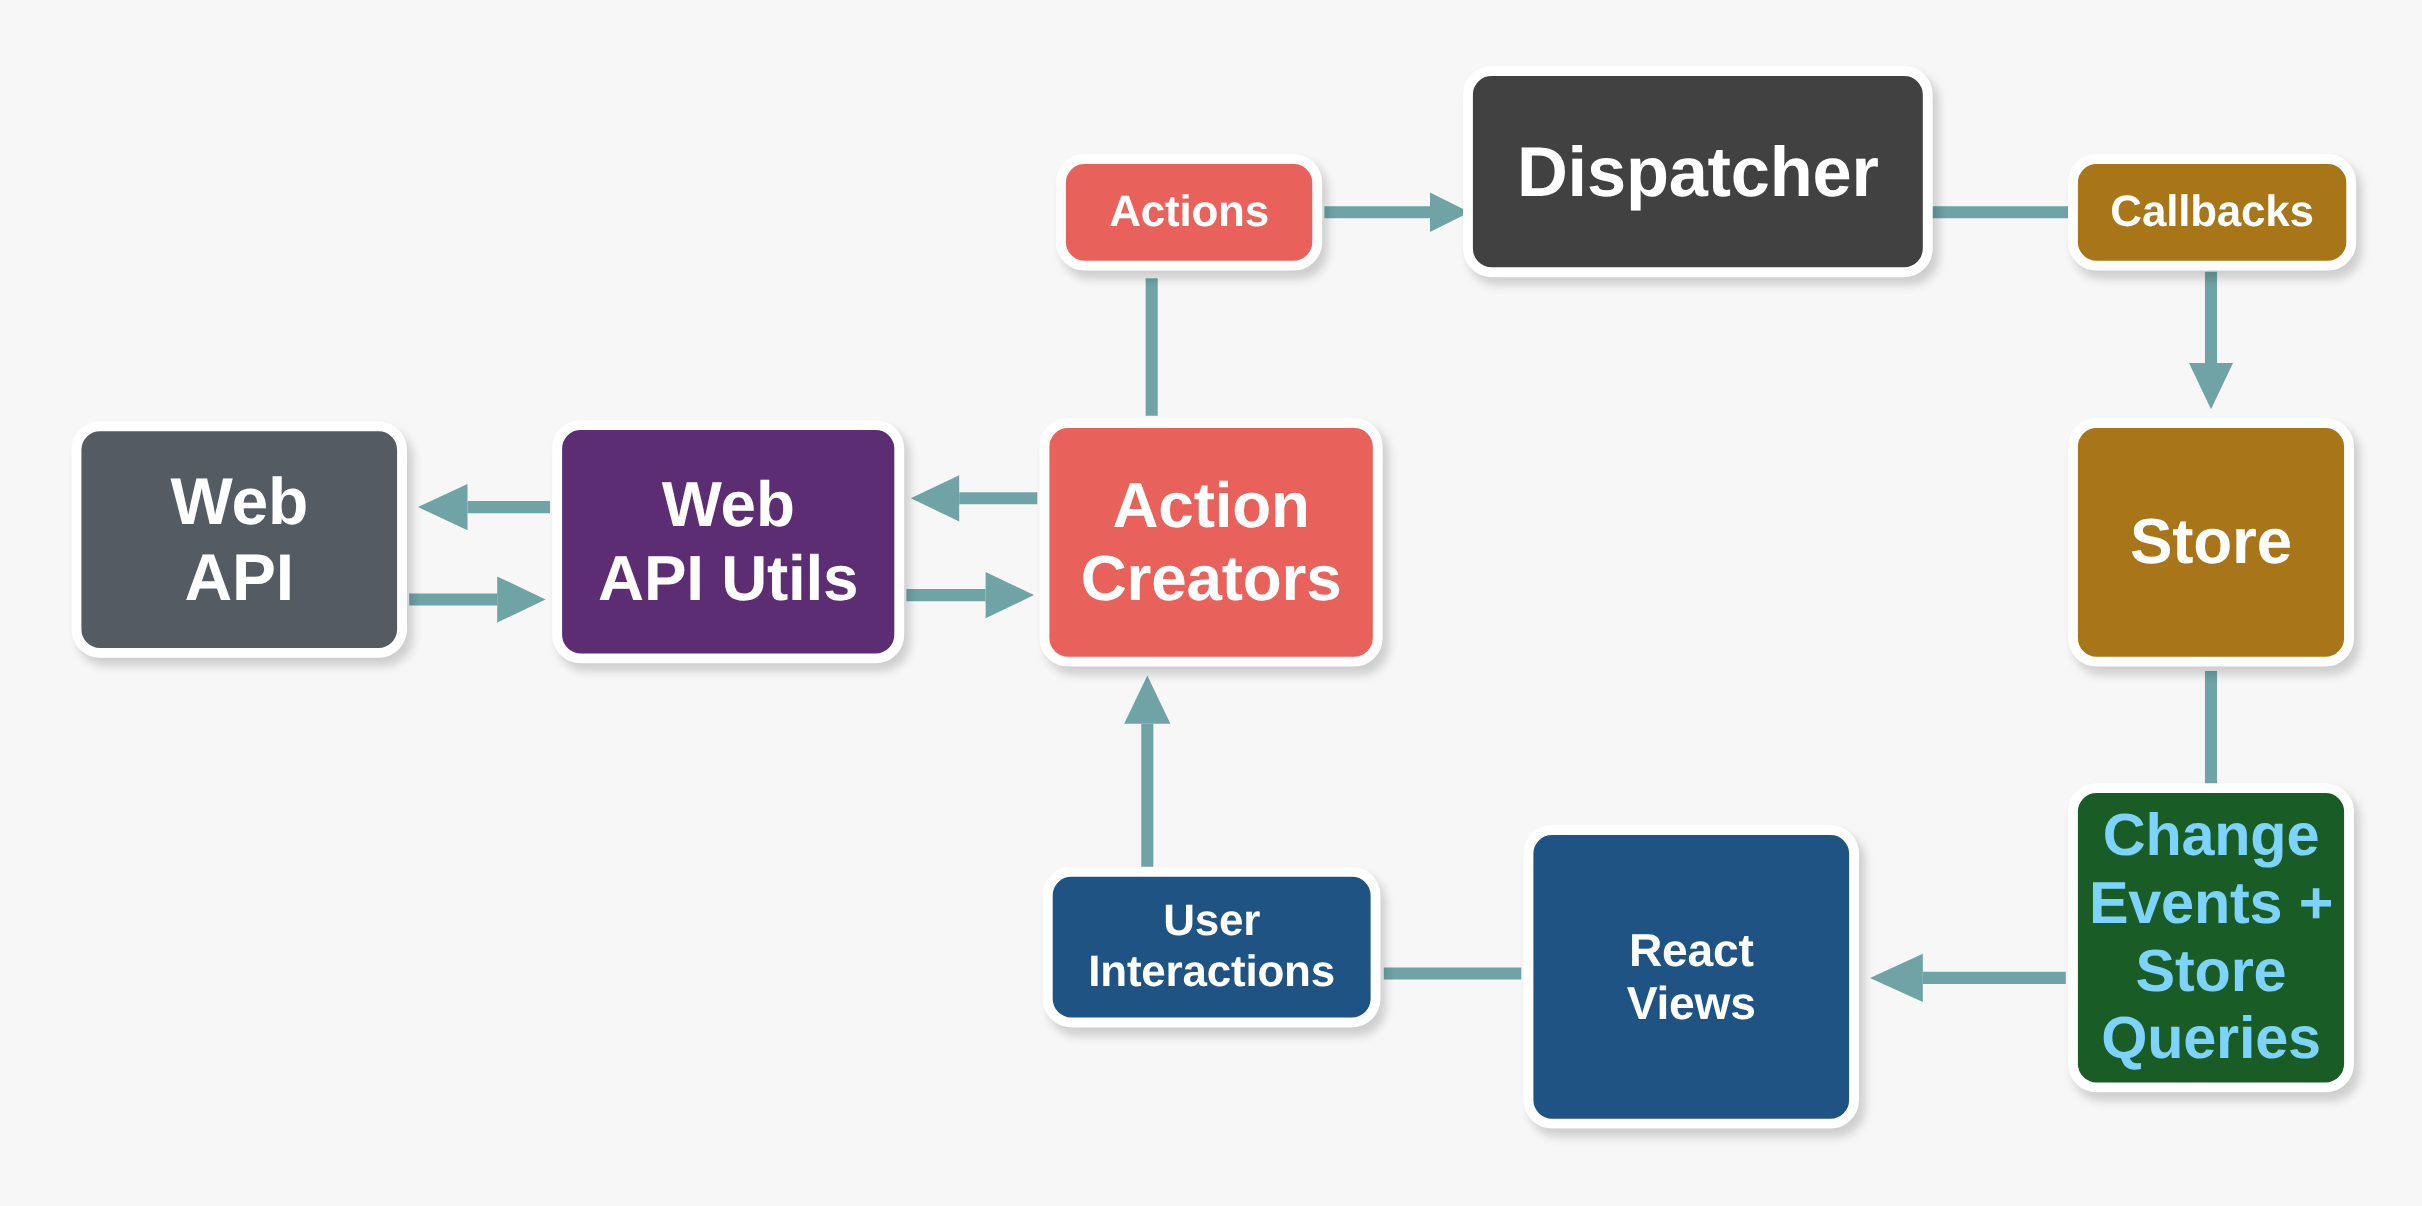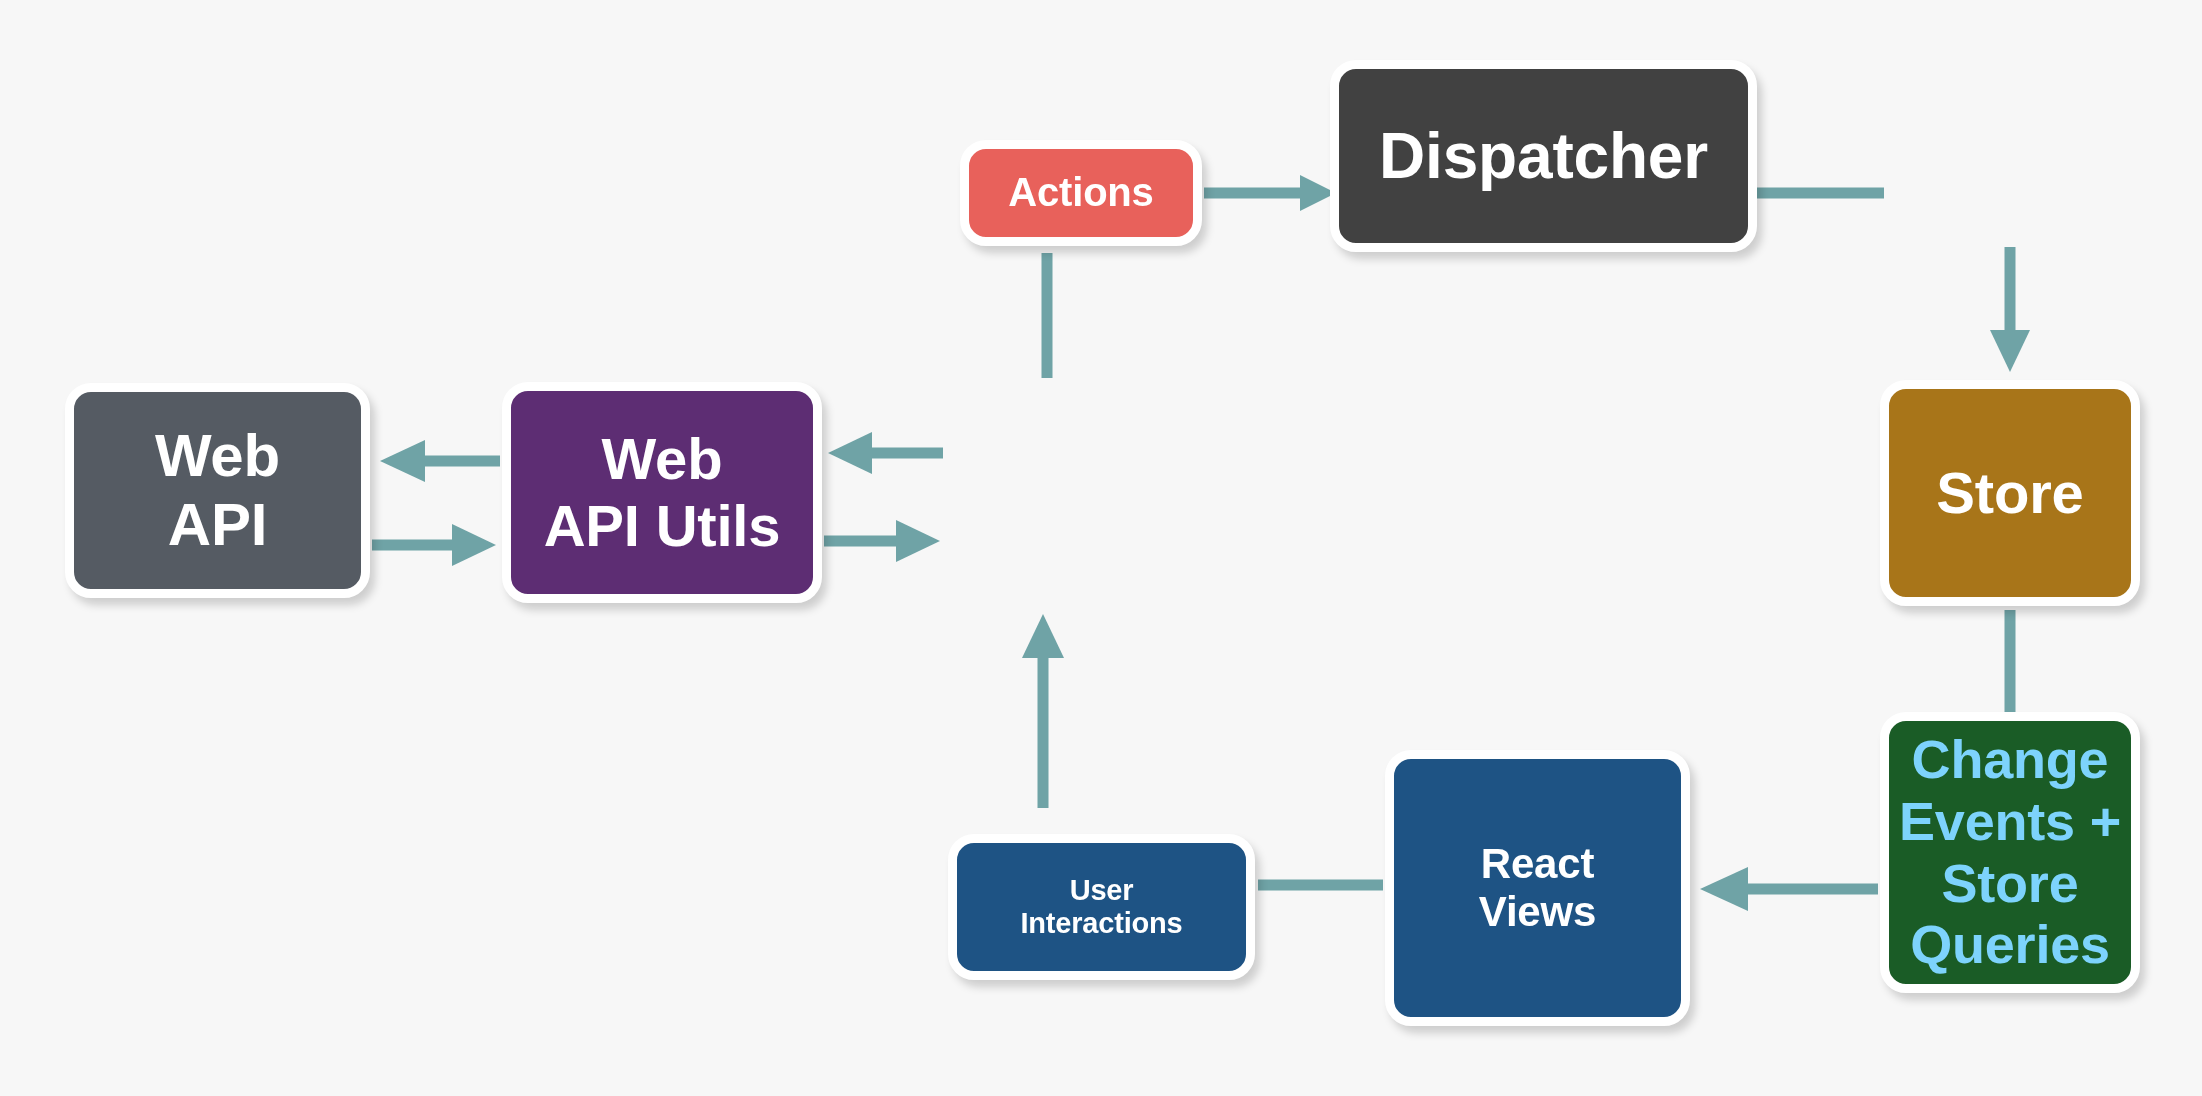--- a/index.html
+++ b/index.html
@@ -105,31 +105,34 @@
         <line x1="372" y1="545" x2="452" y2="545" stroke="#6fa3a6" stroke-width="11"></line>
         <path d="M452,524 L452,566 L496,545 z" fill="#6fa3a6"></path>
       </g>
     </svg>
   </div>
 
   <div class="node" style="left: 960px; top: 140px; width: 242px; height: 106px; background: rgb(232, 97, 91); font-size: 40px; color: rgb(255, 255, 255); border-color: rgb(255, 255, 255);">Actions</div>
 
   <div class="node" style="left: 1330px; top: 60px; width: 427px; height: 192px; background: rgb(65, 65, 65); font-size: 64px; color: rgb(255, 255, 255); border-color: rgb(255, 255, 255); text-align: center;">Dispatcher</div>
 
+  <div class="node" style="left: 1880px; top: 140px; width: 262px; height: 106px; background: rgb(168, 117, 25); font-size: 40px; color: rgb(255, 255, 255); border-color: rgb(255, 255, 255);">Callbacks</div>
 
   <div class="node" style="left: 65px; top: 383px; width: 305px; height: 215px; background: rgb(85, 91, 99); font-size: 60px; color: rgb(255, 255, 255); border-color: rgb(255, 255, 255);">Web
 API</div>
 
   <div class="node" style="left: 502px; top: 382px; width: 320px; height: 221px; background: rgb(93, 45, 115); font-size: 58px; color: rgb(255, 255, 255); border-color: rgb(255, 255, 255);">Web
 API Utils</div>
 
+  <div class="node" style="left: 945px; top: 380px; width: 312px; height: 226px; background: rgb(232, 97, 91); font-size: 58px; color: rgb(255, 255, 255); border-color: rgb(255, 255, 255);">Action
+Creators</div>
 
   <div class="node" style="left: 1880px; top: 380px; width: 260px; height: 226px; background: rgb(168, 117, 25); font-size: 58px; color: rgb(255, 255, 255); border-color: rgb(255, 255, 255);">Store</div>
 
-  <div class="node" style="left: 948px; top: 834px; width: 307px; height: 146px; background: rgb(30, 83, 132); font-size: 29px; color: rgb(255, 255, 255); border-color: rgb(255, 255, 255);">User
+  <div class="node" style="left: 948px; top: 788px; width: 307px; height: 146px; background: rgb(30, 83, 132); font-size: 40px; color: rgb(255, 255, 255); border-color: rgb(255, 255, 255);">User
 Interactions</div>
 
   <div class="node" style="left: 1385px; top: 750px; width: 305px; height: 276px; background: rgb(30, 83, 132); font-size: 42px; color: rgb(255, 255, 255); border-color: rgb(255, 255, 255);">React
 Views</div>
 
   <div class="node" style="left: 1880px; top: 712px; width: 260px; height: 281px; background: rgb(26, 92, 38); font-size: 54px; color: #7dd3fc; border-color: rgb(255, 255, 255);">Change
 Events +
 Store
 Queries</div>
 

